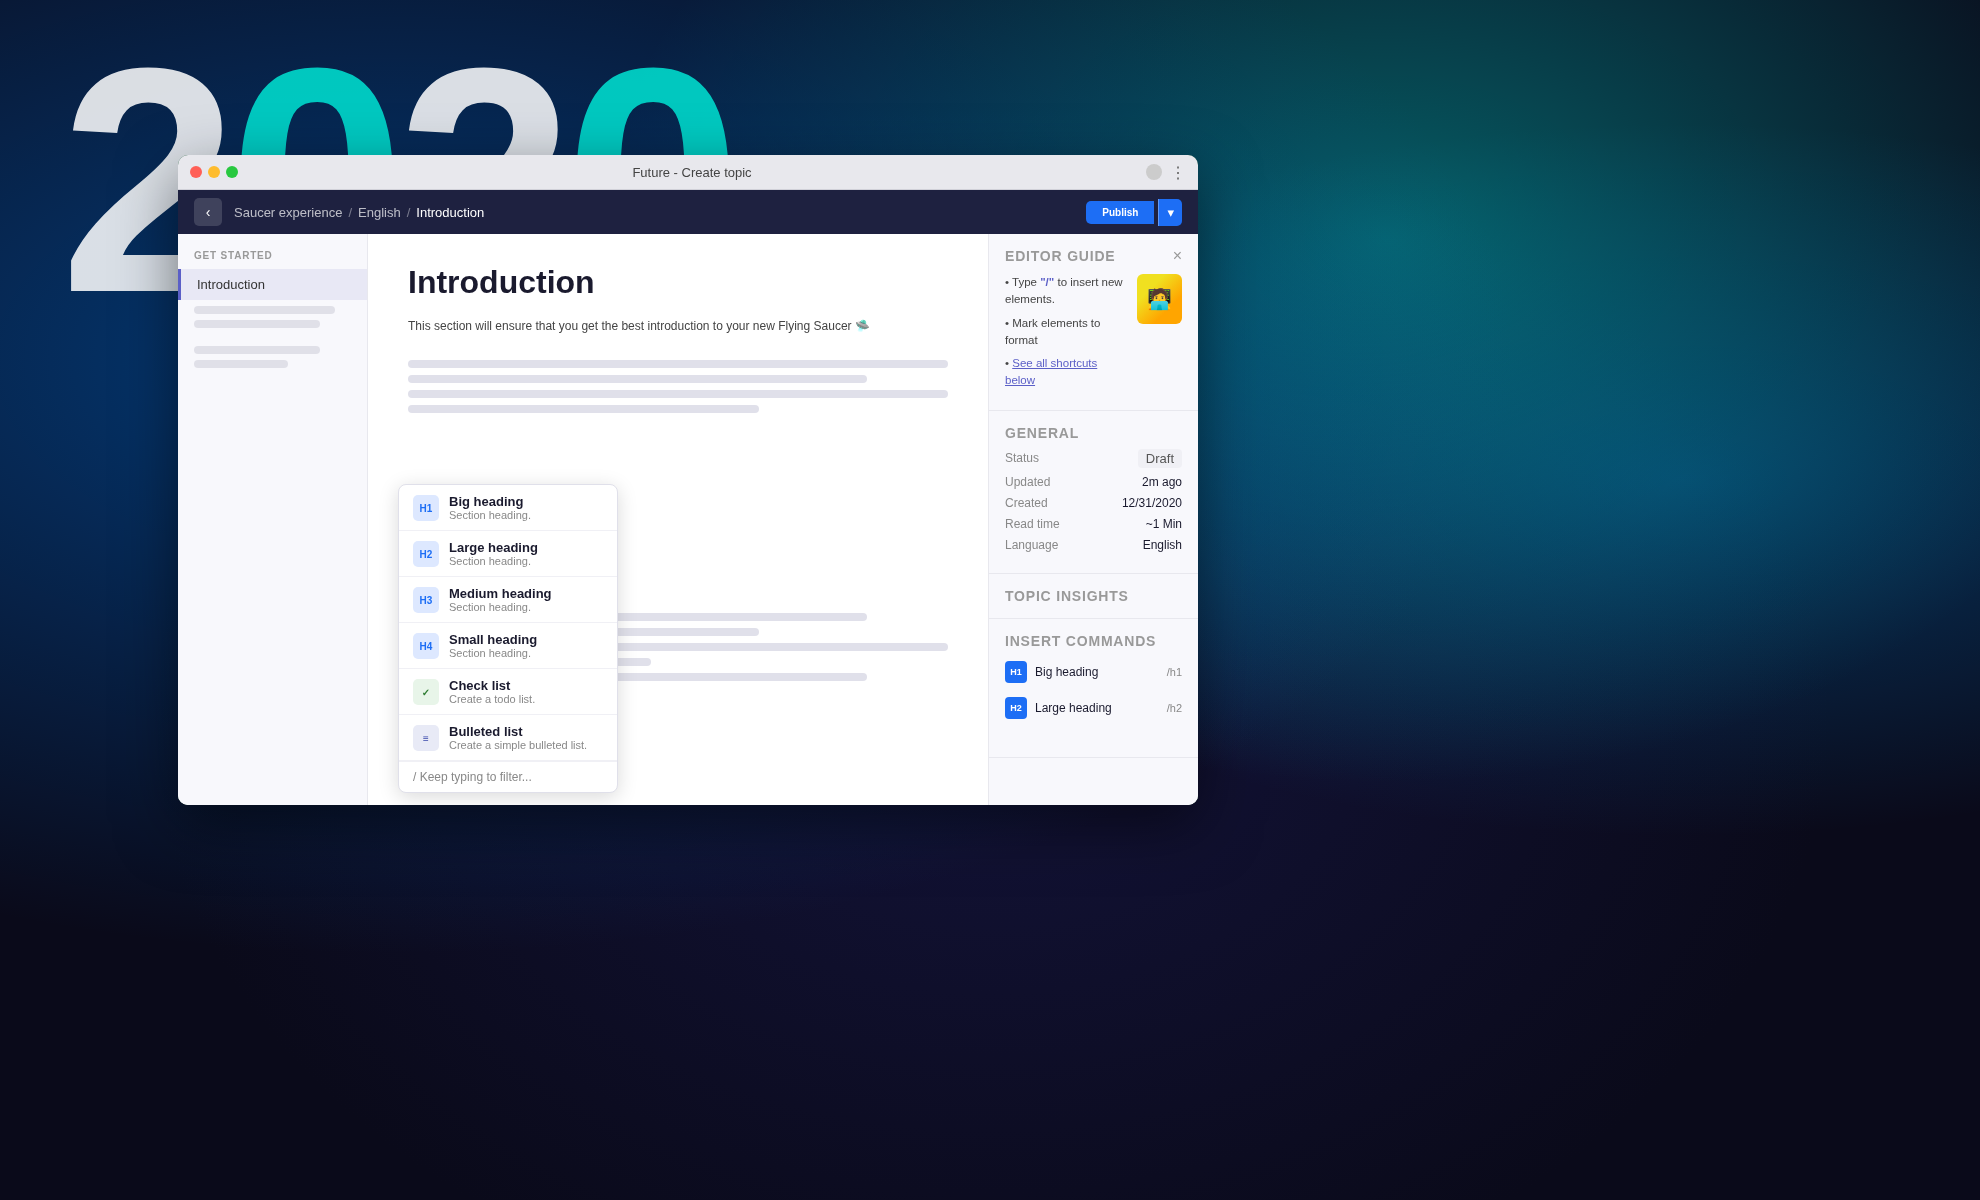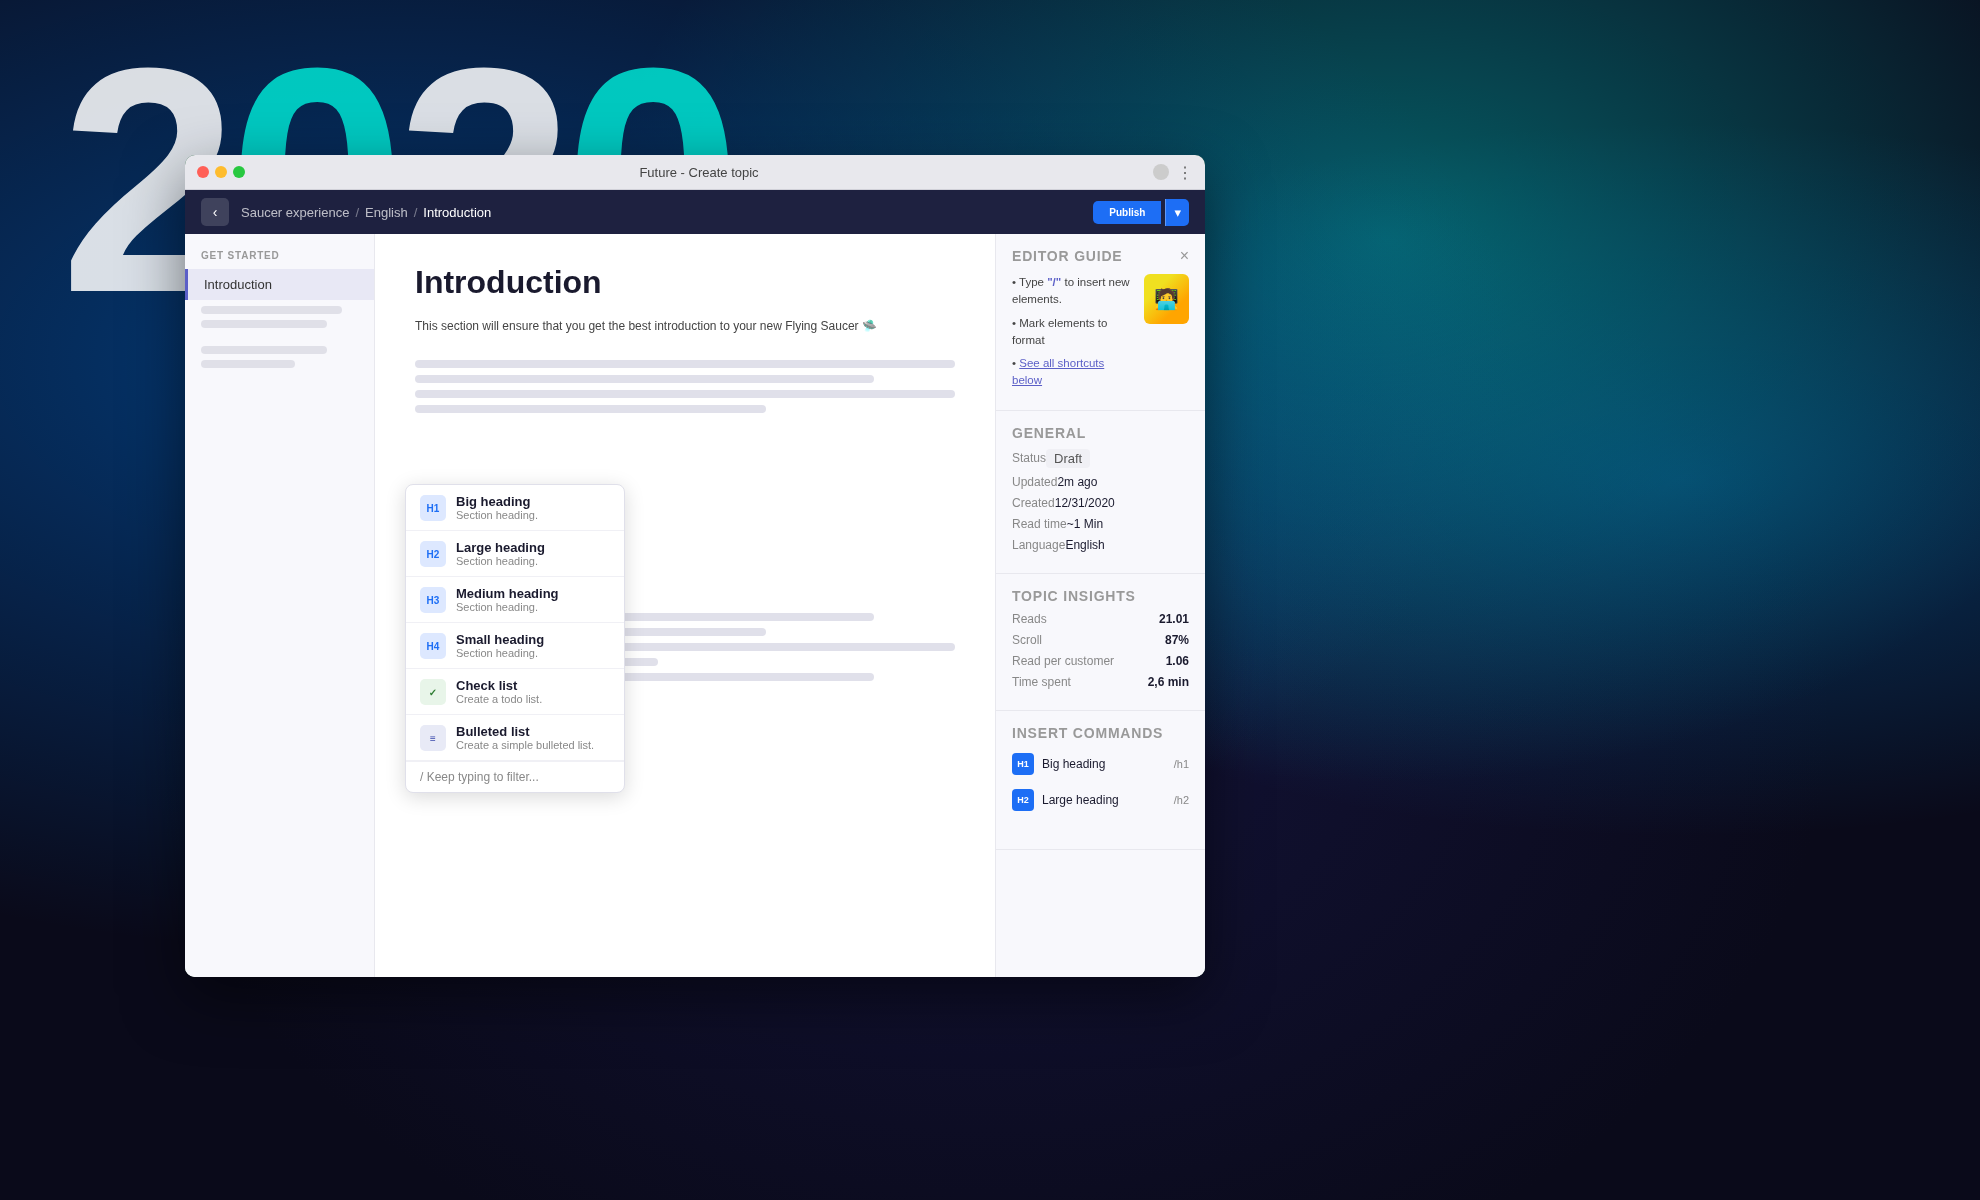--- a/index.html
+++ b/index.html
@@ -35,23 +35,23 @@
       z-index: 1;
     }
     .bg-text span.teal {
       color: #00e5d4;
     }
 
     
     .browser-window {
       position: absolute;
       top: 155px;
-      left: 185px;
+      left: 178px;
       width: 1020px;
-      height: 822px;
+      height: 650px;
       background: #14532d;
       border-radius: 10px;
       overflow: hidden;
       box-shadow: 0 20px 60px rgba(0,0,0,0.5);
       z-index: 10;
     }
 
     
     .browser-chrome {
       height: 35px;
@@ -342,20 +342,21 @@
       background: linear-gradient(135deg, #f0e020 30%, #ffa500 70%);
       border-radius: 6px;
       margin-left: 8px;
       display: flex; align-items: center; justify-content: center;
       font-size: 20px;
     }
 
     
     .info-row {
       display: flex;
+      justify-content: space-between;
       align-items: center;
       margin-bottom: 7px;
       font-size: 12px;
     }
     .info-label { color: #888; }
     .info-value { color: #1a1a2e; font-weight: 500; }
     .status-badge {
       background: #f0f0f5;
       border-radius: 4px;
       padding: 2px 8px;
@@ -572,38 +573,20 @@
             </div>
             <div class="info-row">
               <span class="info-label">Language</span>
               <span class="info-value">English</span>
             </div>
           </div>
         </div>
 
         <div class="panel-section">
           <div class="panel-section-title">TOPIC INSIGHTS</div>
-          <div style="margin-top:8px;">
-            <div class="insights-row">
-              <span class="insights-label">Reads</span>
-              <span class="insights-value">21.01</span>
-            </div>
-            <div class="insights-row">
-              <span class="insights-label">Scroll</span>
-              <span class="insights-value">87%</span>
-            </div>
-            <div class="insights-row">
-              <span class="insights-label">Read per customer</span>
-              <span class="insights-value">1.06</span>
-            </div>
-            <div class="insights-row">
-              <span class="insights-label">Time spent</span>
-              <span class="insights-value">2,6 min</span>
-            </div>
-          </div>
         </div>
 
         <div class="panel-section">
           <div class="panel-section-title">INSERT COMMANDS</div>
           <div style="margin-top:8px;">
 
             <div class="cmd-row">
               <div class="cmd-icon blue">H1</div>
               <span class="cmd-label">Big heading</span>
               <span class="cmd-shortcut">/h1</span>

